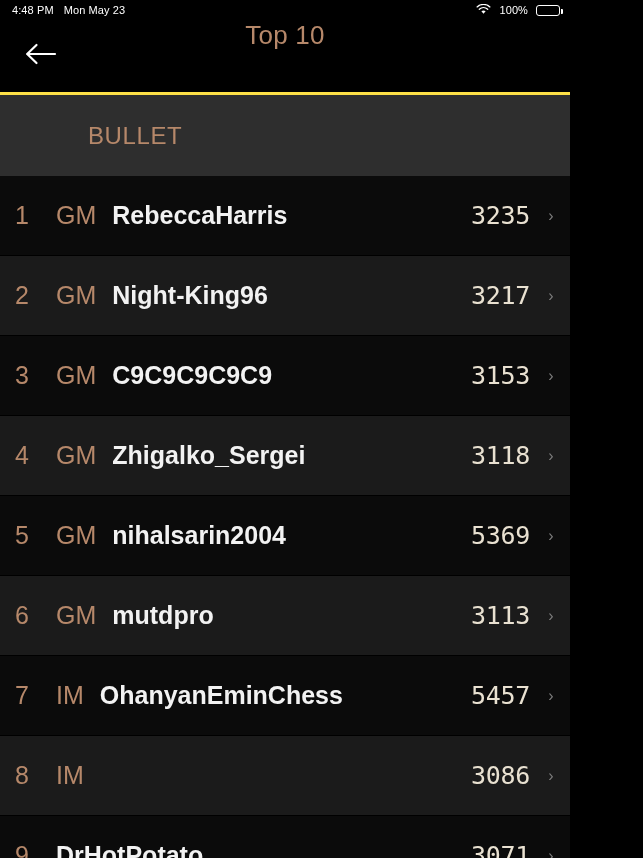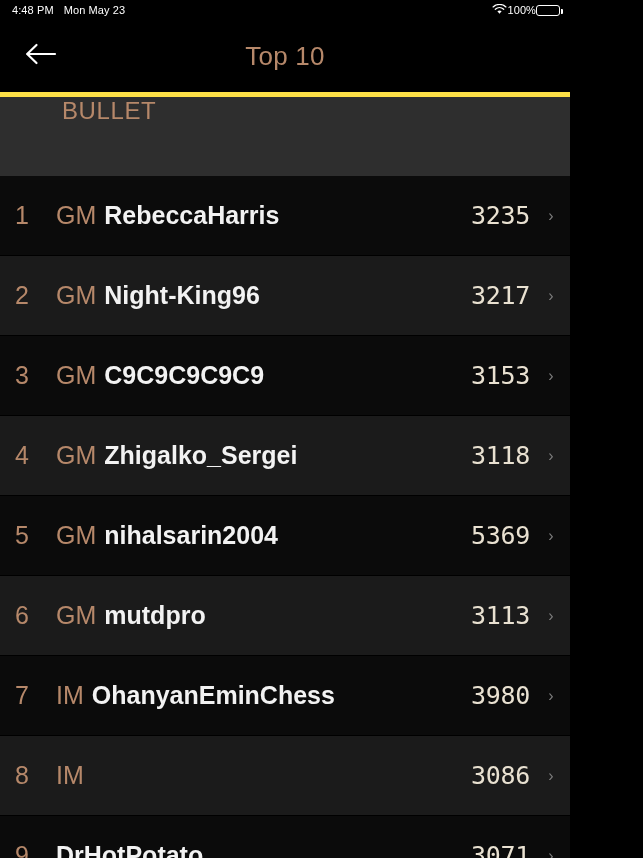--- a/index.html
+++ b/index.html
@@ -40,21 +40,21 @@
   .status-left {
     display: flex;
     align-items: center;
     gap: 10px;
     white-space: nowrap;
   }
   .status-right {
     margin-left: auto;
     display: flex;
     align-items: center;
-    gap: 0;
+    gap: 8px;
     white-space: nowrap;
   }
   .wifi-icon { display: block; }
   .battery {
     position: relative;
     width: 24px;
     height: 11px;
     border: 1px solid #ffffff;
     border-radius: 3px;
     padding: 1.5px;
@@ -76,21 +76,21 @@
   }
   .battery-pct { font-size: 11px; }
 
   
   .nav-bar {
     position: relative;
     flex: 0 0 72px;
     height: 72px;
     background: #000000;
     display: flex;
-    align-items: center;
+    align-items: flex-start;
   }
   .back-button {
     position: absolute;
     left: 18px;
     top: 50%;
     transform: translateY(-50%);
     width: 46px;
     height: 40px;
     display: flex;
     align-items: center;
@@ -105,22 +105,23 @@
     font-weight: 400;
     letter-spacing: 0.2px;
   }
 
   
   .section-header {
     flex: 0 0 84px;
     height: 84px;
     background: #2e2e2e;
     display: flex;
-    padding-left: 62px;
-    border-top: 5px solid #fde047;
+    align-items: center;
+    padding-left: 88px;
+    border-top: 3px solid #fde047;
   }
   .section-header-label {
     color: #b6886a;
     font-size: 24px;
     letter-spacing: 0.6px;
     font-weight: 400;
   }
 
   
   .player-list {
@@ -146,21 +147,21 @@
     text-align: left;
     color: #b6886a;
     font-size: 25px;
     font-weight: 400;
     padding-left: 5px;
   }
   .name-block {
     flex: 1 1 auto;
     display: flex;
     align-items: baseline;
-    gap: 8px;
+    gap: 16px;
     min-width: 0;
     padding-left: 8px;
   }
   .title-tag {
     color: #b6886a;
     font-size: 25px;
     font-weight: 400;
     flex: 0 0 auto;
   }
   .title-tag:empty { display: none; }
@@ -291,21 +292,21 @@
       <span class="rating">3113</span>
       <span class="chevron">›</span>
     </div>
 
     <div class="player-row">
       <span class="rank">7</span>
       <span class="name-block">
         <span class="title-tag">IM</span>
         <span class="username">OhanyanEminChess</span>
       </span>
-      <span class="rating">3980</span>
+      <span class="rating">5457</span>
       <span class="chevron">›</span>
     </div>
 
     <div class="player-row alt">
       <span class="rank">8</span>
       <span class="name-block">
         <span class="title-tag">IM</span>
       </span>
       <span class="rating">3086</span>
       <span class="chevron">›</span>

